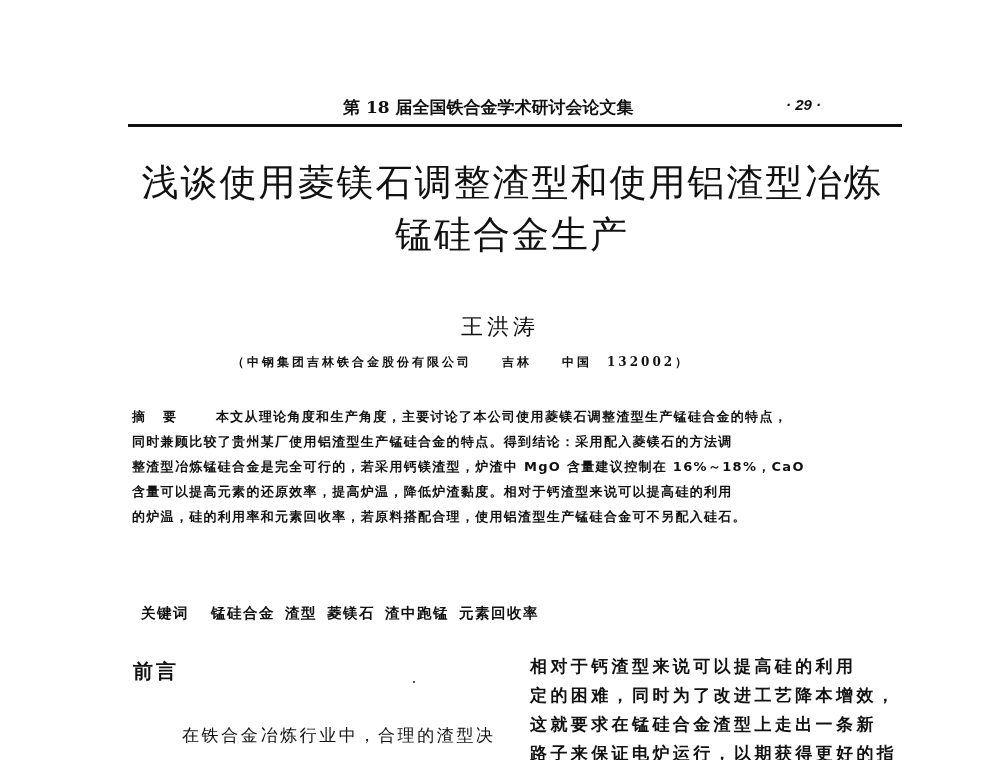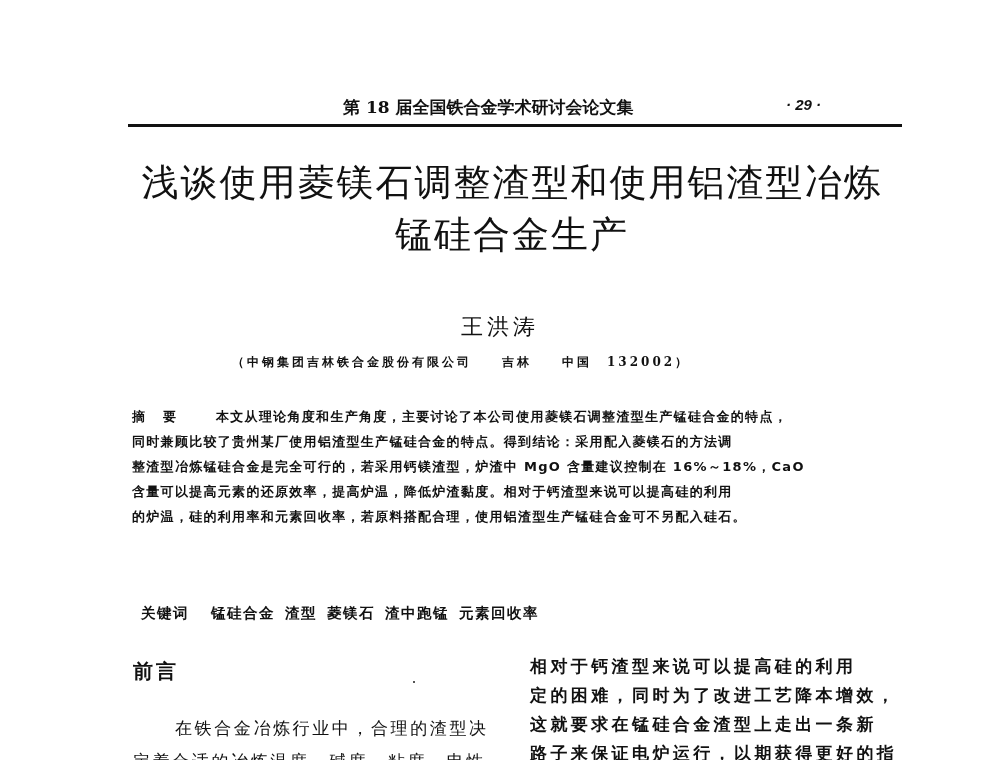--- a/index.html
+++ b/index.html
@@ -55,21 +55,21 @@
   .kw-label { margin-right: 22px; }
   .section-heading {
     position: absolute; left: 133px; top: 658px; font-size: 20px; font-weight: bold;
     letter-spacing: 3px;
   }
   .col-left {
     position: absolute; left: 133px; top: 710px; width: 372px;
     font-size: 17px; line-height: 29px; letter-spacing: 2.6px;
     font-family: "DejaVu Sans", "Liberation Sans", sans-serif;
   }
-  .col-left p { margin: 4px; text-indent: 38px; }
+  .col-left p { margin: 11px; text-indent: 38px; }
   .col-right {
     position: absolute; left: 530px; top: 652px; width: 372px;
     font-size: 17px; line-height: 29px; letter-spacing: 3.4px; font-weight: bold;
     font-family: "DejaVu Sans", "Liberation Sans", sans-serif;
   }
   .line { display: block; white-space: nowrap; }
   .speck { position: absolute; left: 413px; top: 681px; width: 2px; height: 2px; background: #555; }
 </style>
 </head>
 <body>

